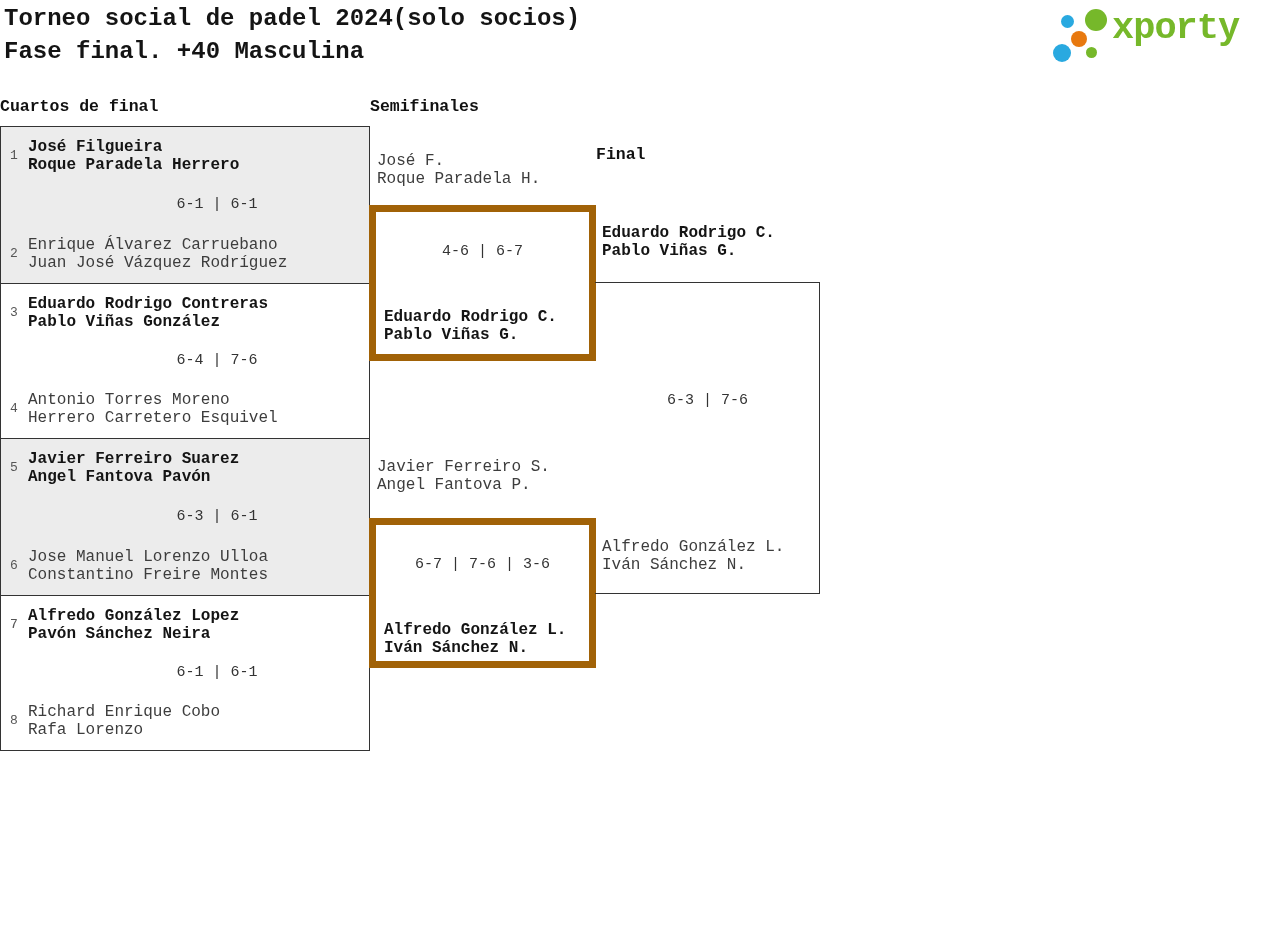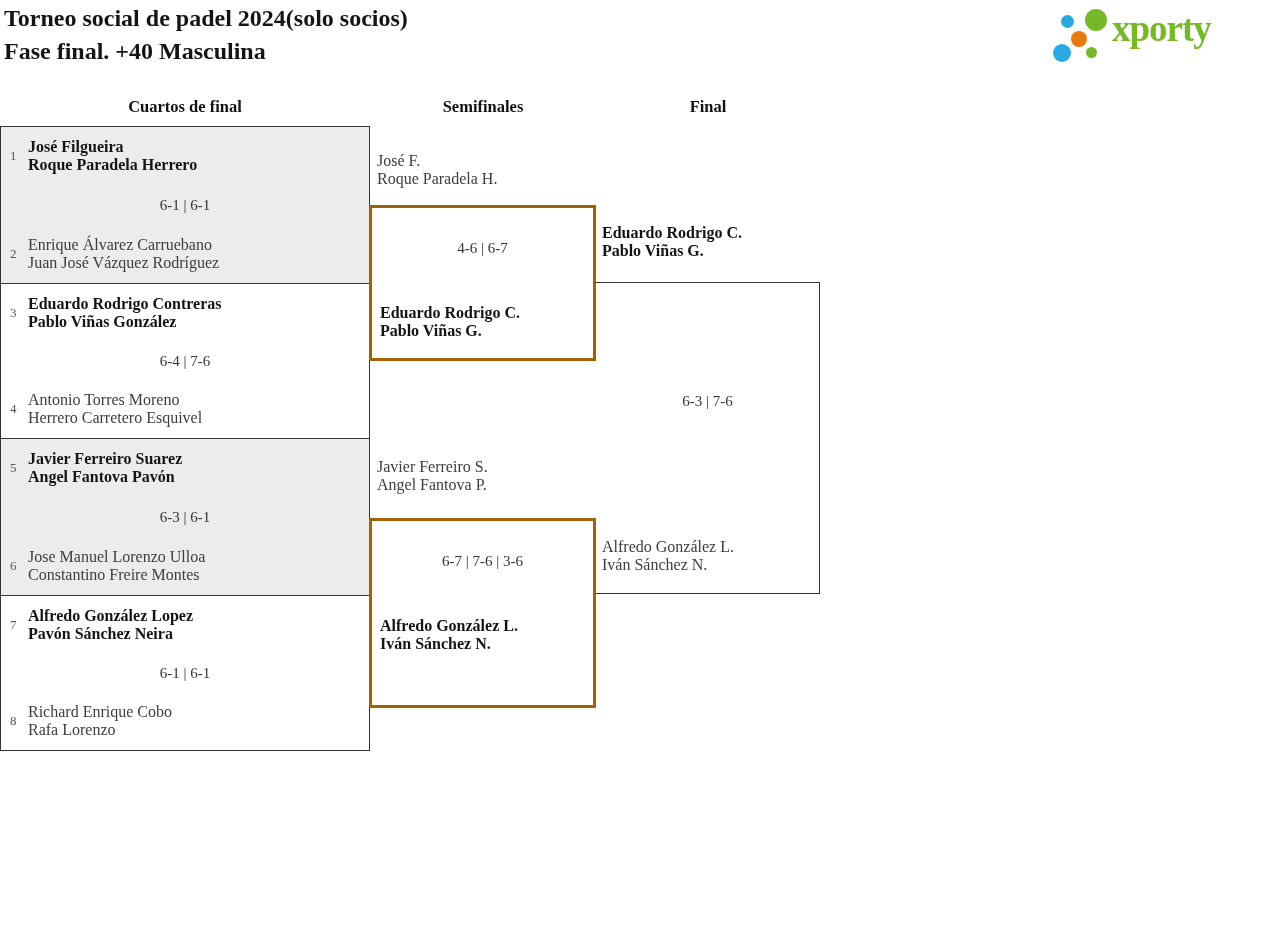--- a/index.html
+++ b/index.html
@@ -1,55 +1,55 @@
 <!DOCTYPE html>
 <html><head>
 <meta charset="utf-8">
 <style>
   html,body{margin:0;padding:0;background:#fff;}
   .page{
     position:relative;width:1280px;height:949px;background:#ffffff;overflow:hidden;
-    font-family:Liberation Serif, serif;color:#1a1a1a;
+    font-family:Liberation Mono, monospace;color:#1a1a1a;
   }
   
   .title{position:absolute;left:4px;top:2px;font-size:24px;line-height:33px;font-weight:700;color:#141414;}
   
   .logo{position:absolute;left:1048px;top:0;width:232px;height:70px;cursor:pointer;}
   .dot{position:absolute;border-radius:50%;}
   .dot-blue-sm{left:13px;top:15px;width:13px;height:13px;background:#29a9e0;}
   .dot-green-lg{left:37px;top:9px;width:22px;height:22px;background:#76b82a;}
   .dot-orange{left:23px;top:31px;width:16px;height:16px;background:#e8790f;}
   .dot-blue-lg{left:5px;top:44px;width:18px;height:18px;background:#29a9e0;}
   .dot-green-sm{left:38px;top:47px;width:11px;height:11px;background:#76b82a;}
   .logo-text{position:absolute;left:64px;top:10px;font-size:37px;line-height:1;font-weight:700;letter-spacing:-1px;color:#76b82a;}
   
-  .round-header{position:absolute;top:97px;text-align:center;font-size:16.5px;font-weight:700;color:#111;}
+  .round-header{position:absolute;top:97px;text-align:left;font-size:16.5px;font-weight:700;color:#111;}
   .rh-qf{left:0;width:370px;}
   .rh-sf{left:370px;width:226px;}
-  .rh-f{left:596px;width:224px;}
+  .rh-f{left:596px;width:224px;margin-top:48px;}
   
   .qf-col{position:absolute;left:0;top:126px;width:370px;height:625px;border:1px solid #333;box-sizing:border-box;}
   .qf{position:relative;box-sizing:border-box;}
   .qf-1{height:157px;background:#ececec;border-bottom:1px solid #333;}
   .qf-2{height:155px;background:#ffffff;border-bottom:1px solid #333;}
   .qf-3{height:157px;background:#ececec;border-bottom:1px solid #333;}
   .qf-4{height:154px;background:#ffffff;}
   .team{font-size:16px;line-height:18px;font-weight:400;color:#3d3d3d;white-space:nowrap;}
   .team.winner{font-weight:700;color:#141414;}
   .qf .team-top{position:absolute;left:27px;top:11px;}
   .qf .team-bottom{position:absolute;left:27px;bottom:11px;}
   .score{font-size:15px;line-height:18px;color:#333;}
-  .qf .score{position:absolute;left:0;width:100%;top:50%;margin-top:-9px;text-align:center;}
+  .qf .score{position:absolute;left:0;width:100%;top:50%;margin-top:-9px;text-align:center;padding-left:32px;}
   .seed{position:absolute;left:9px;font-size:13px;line-height:16px;color:#555;}
   .seed-top{top:21px;}
   .seed-bottom{bottom:21px;}
   
-  .sf-box{position:absolute;left:369px;width:227px;border:3px solid #a16207;box-sizing:border-box;background:#fff;}
+  .sf-box{position:absolute;left:369px;width:227px;border:7px solid #a16207;box-sizing:border-box;background:#fff;}
   .sf-1{top:205px;height:156px;}
-  .sf-2{top:518px;height:190px;}
+  .sf-2{top:518px;height:150px;}
   .sf-box .sf-score{position:absolute;left:0;width:100%;top:31px;text-align:center;}
   .sf-box .team-bottom{position:absolute;left:8px;top:96px;}
   .sf-entrant-1{position:absolute;left:377px;top:146px;margin-top:6px;}
   .sf-entrant-2{position:absolute;left:377px;top:458px;}
   
   .final-frame{position:absolute;left:595px;top:282px;width:225px;height:312px;border:1px solid #333;border-left:none;box-sizing:border-box;}
   .final-team-top{position:absolute;left:602px;top:224px;}
   .final-score{position:absolute;left:595px;width:225px;top:392px;text-align:center;}
   .final-team-bottom{position:absolute;left:602px;top:538px;}
 </style>

